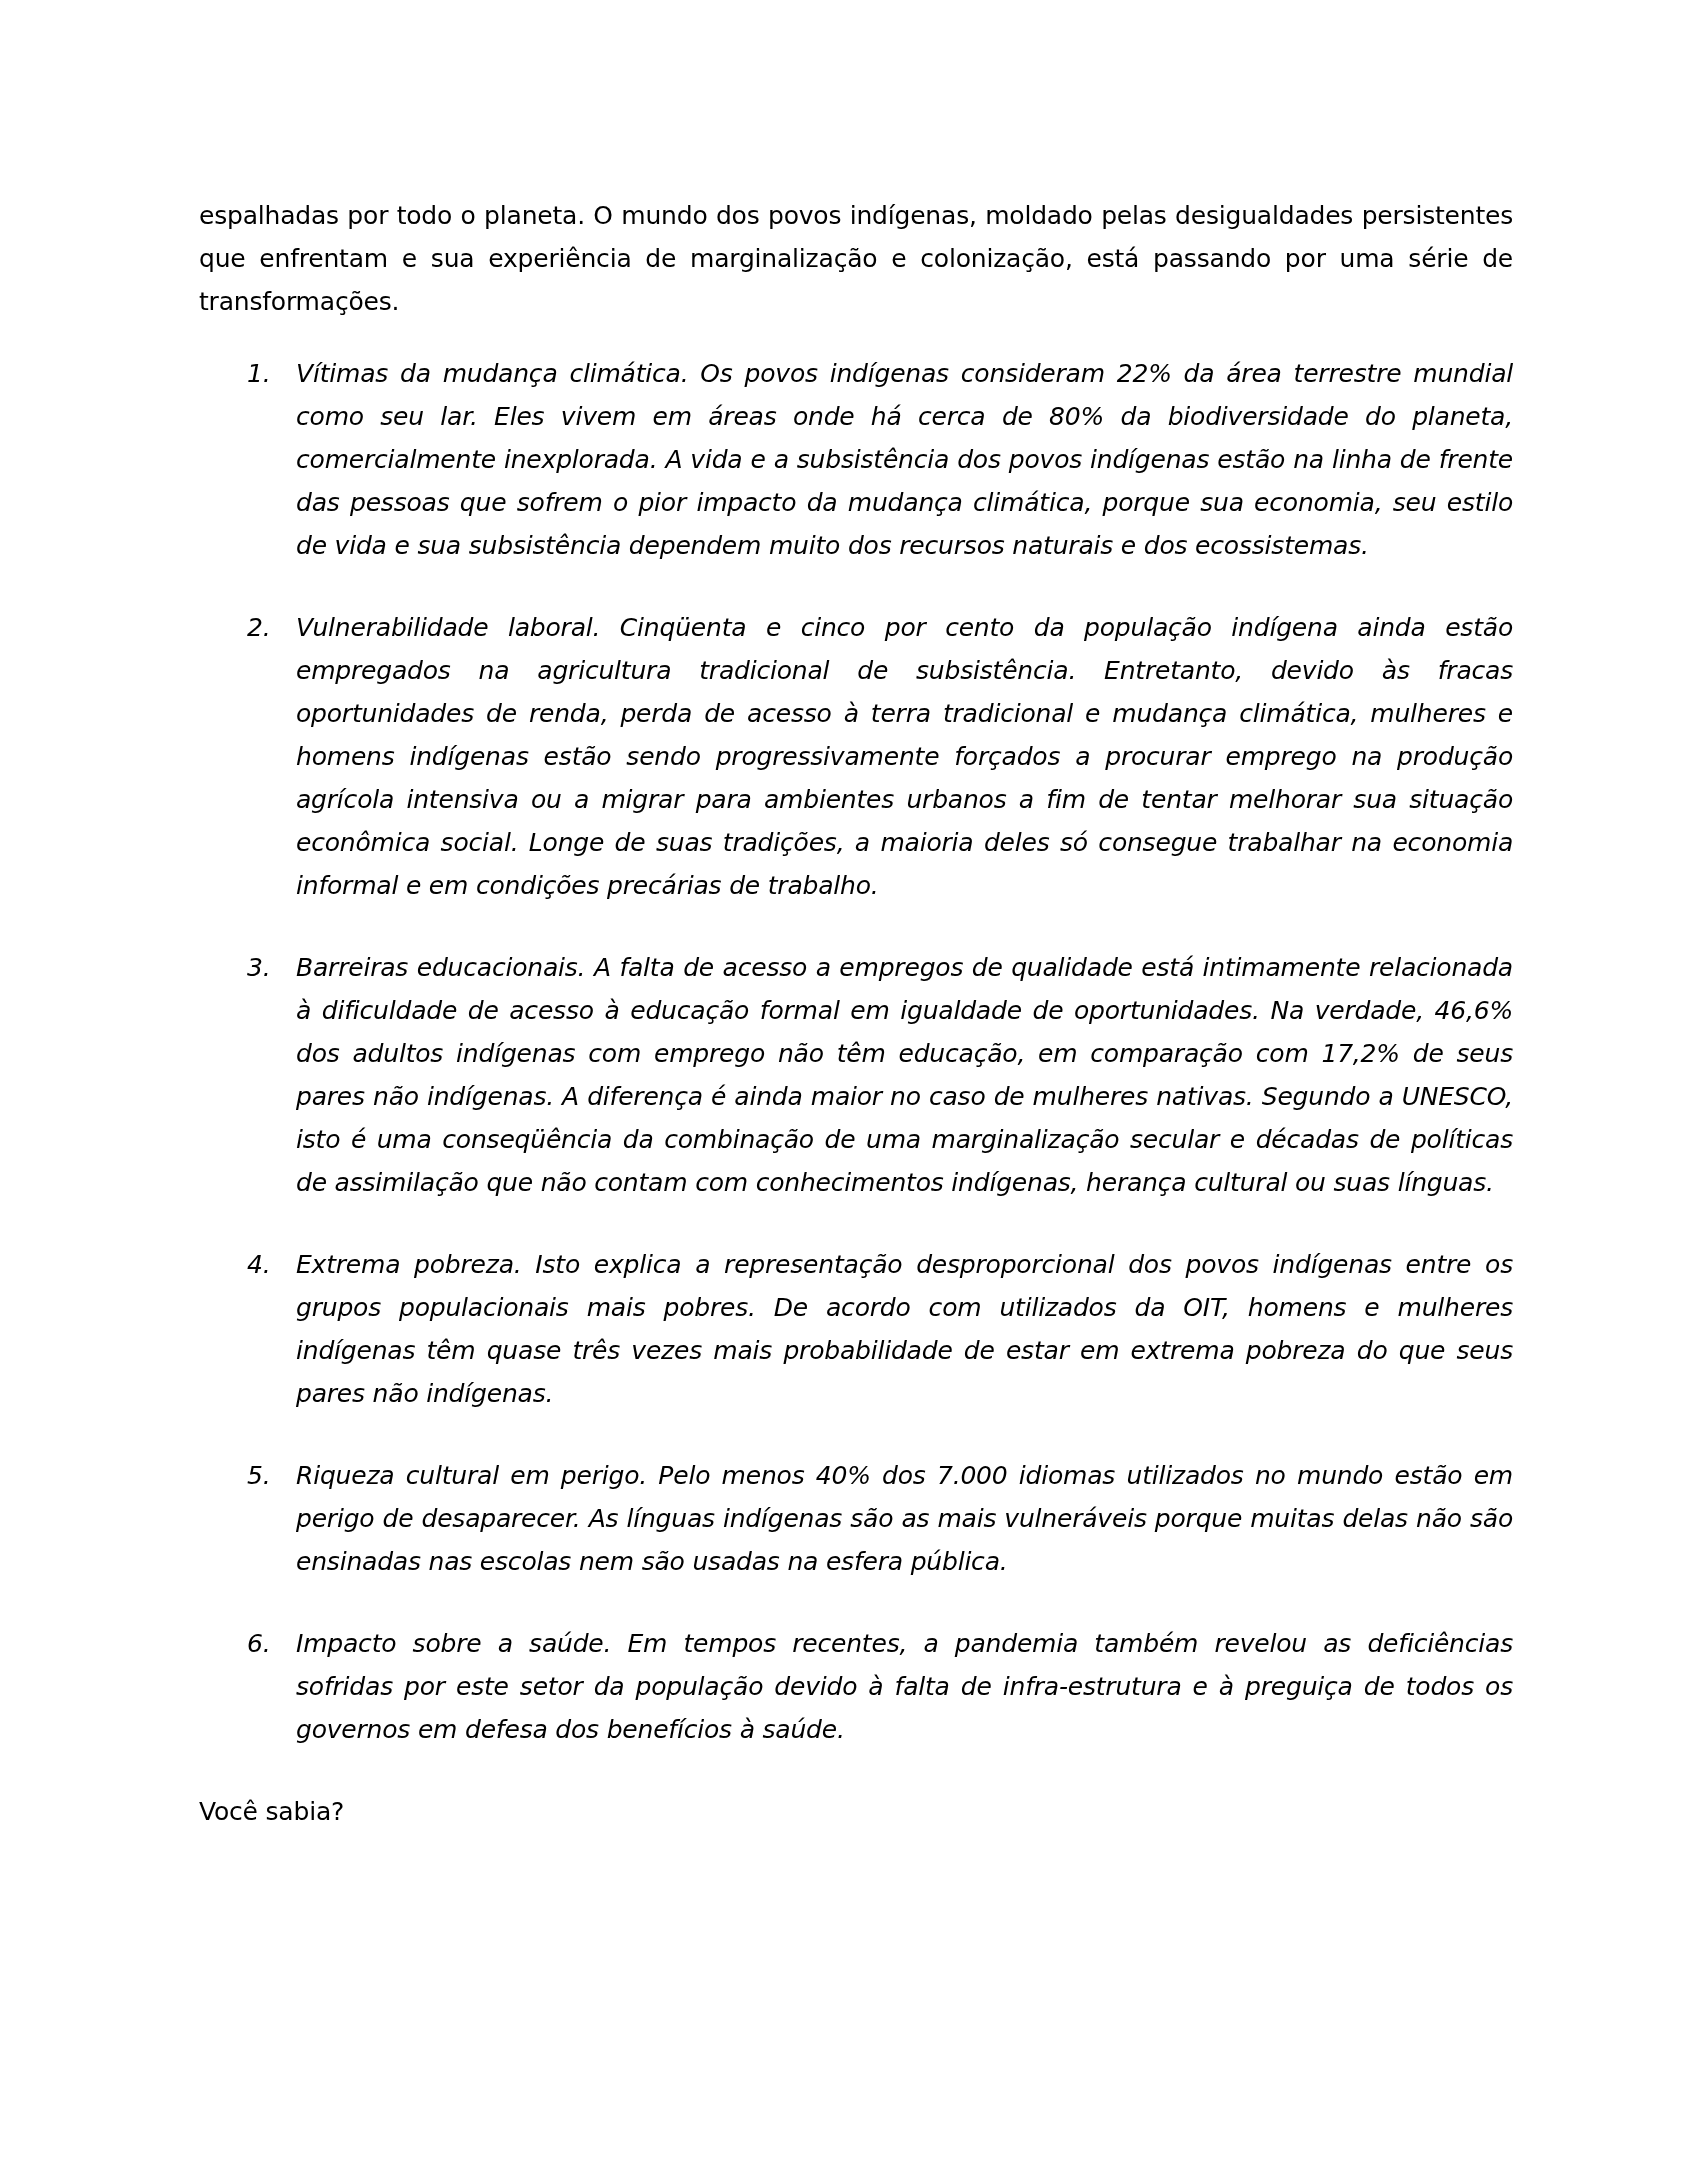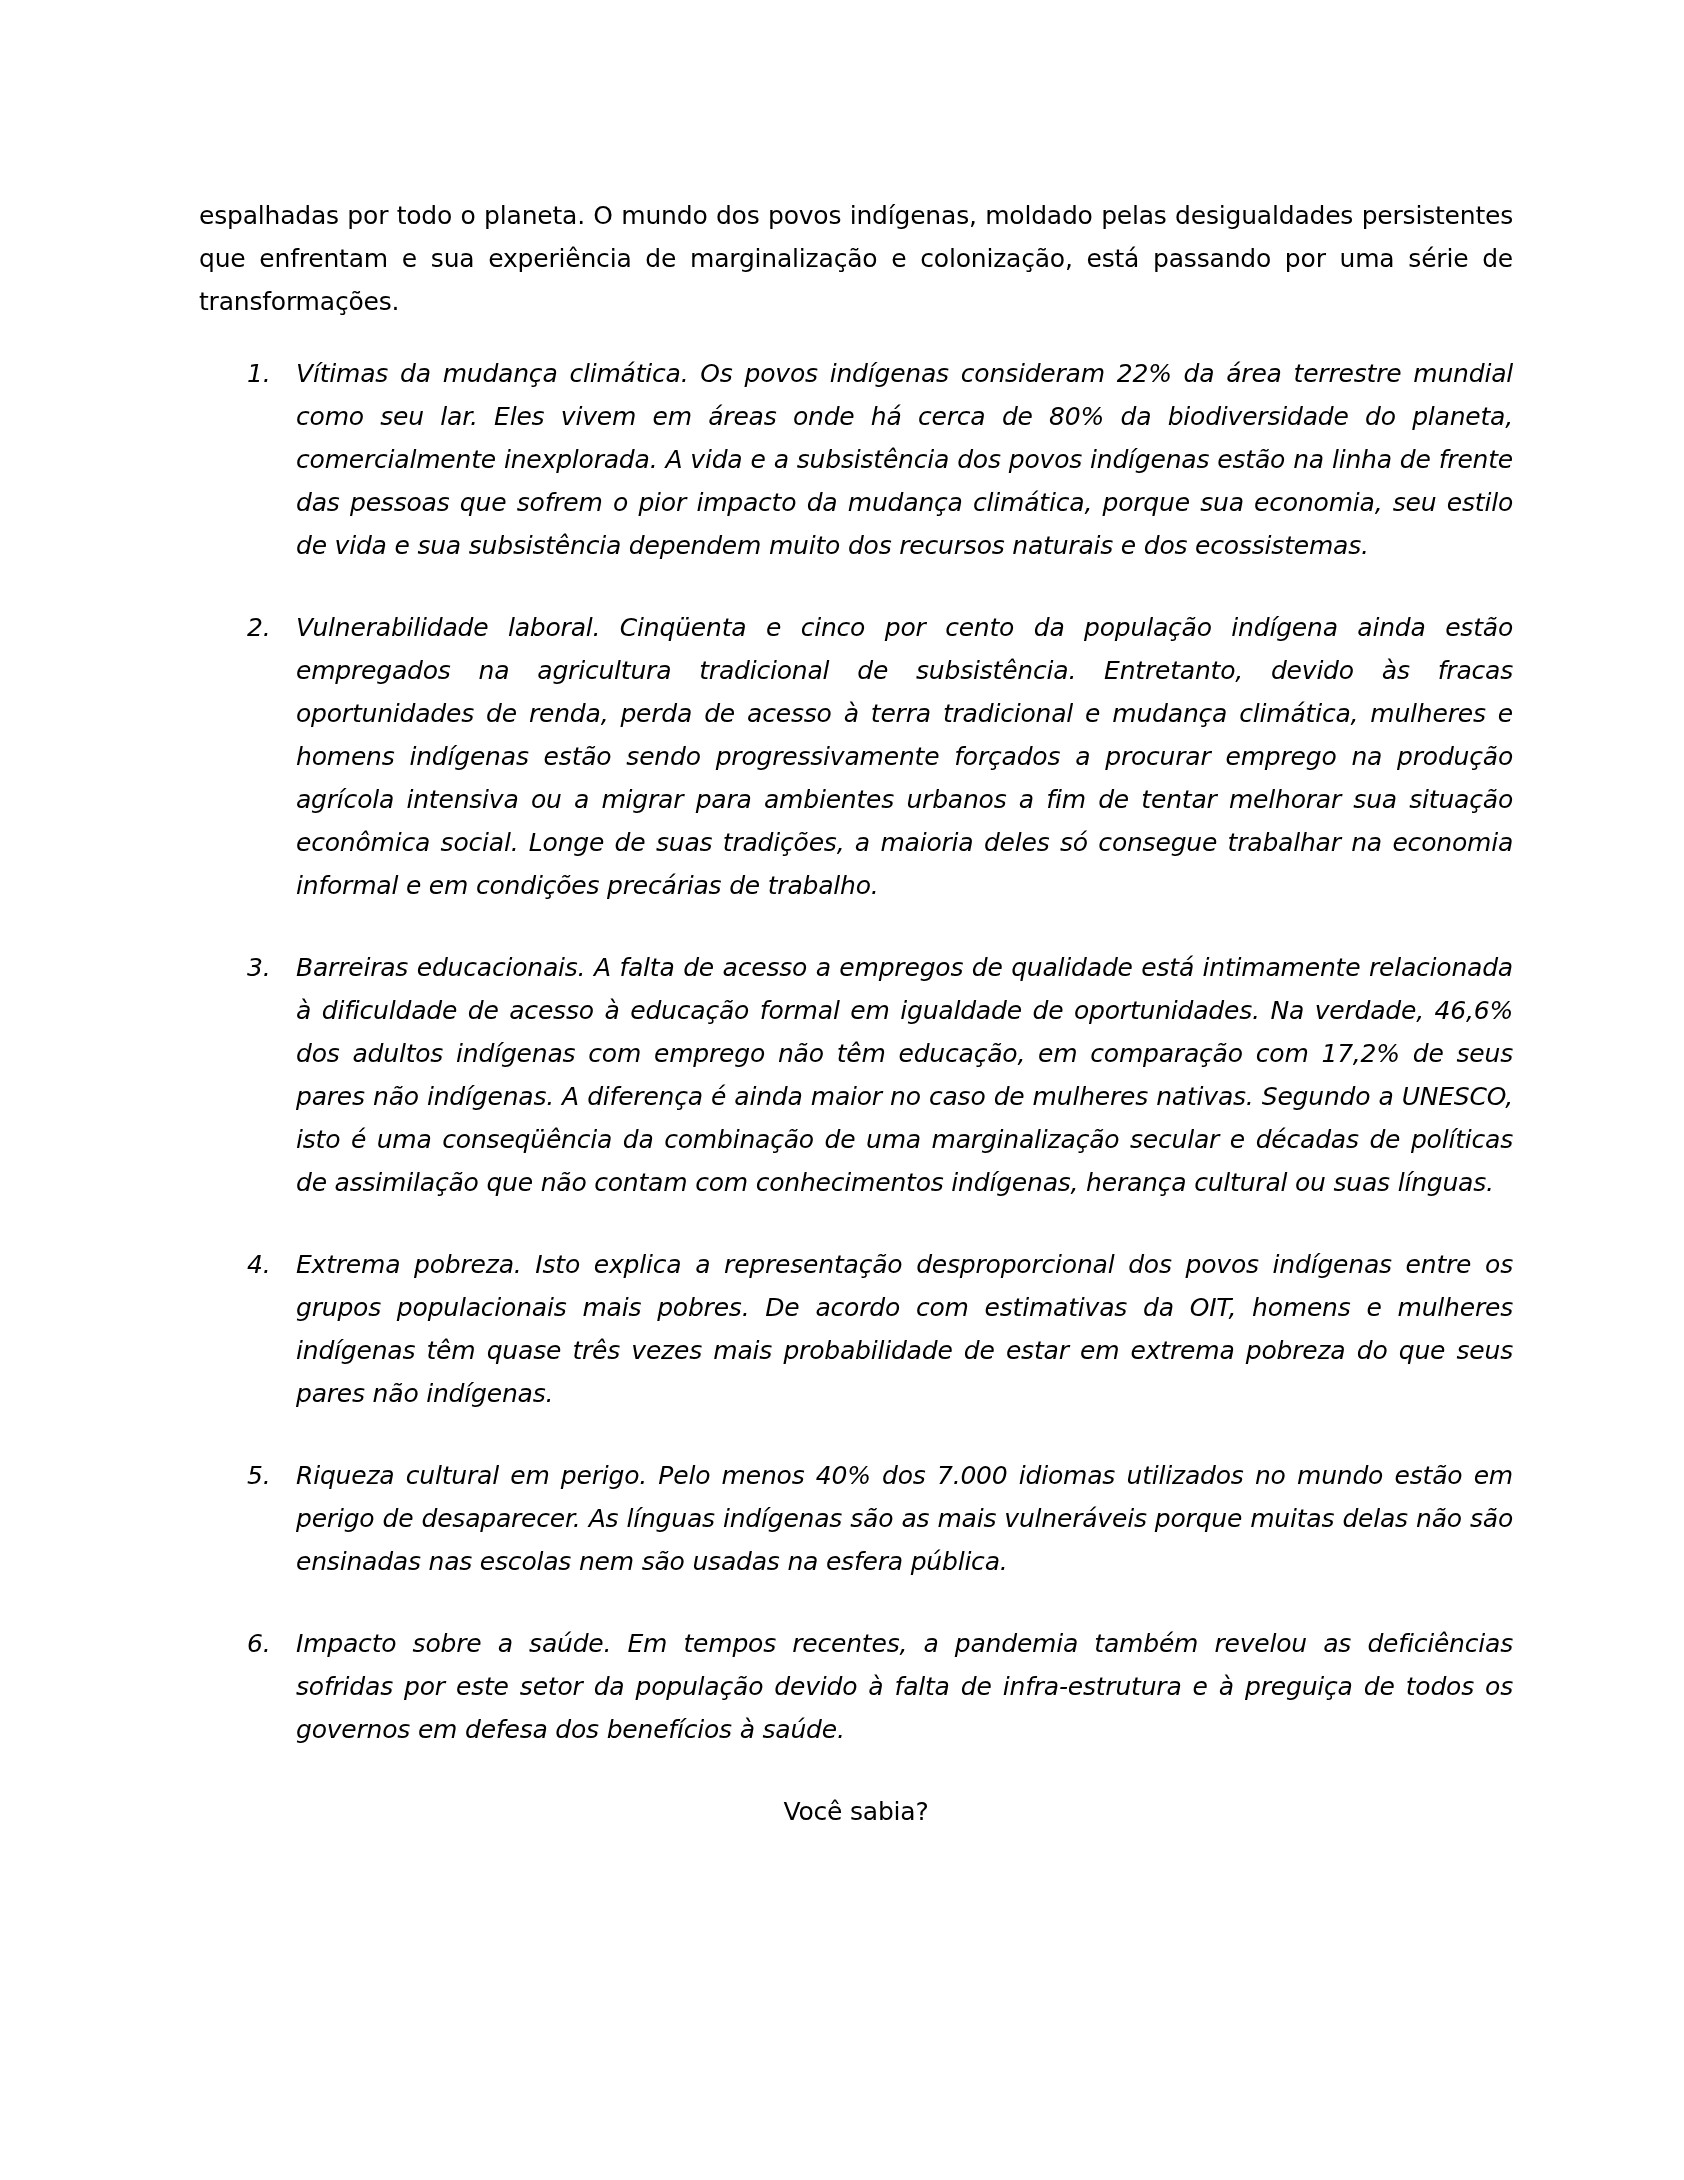--- a/index.html
+++ b/index.html
@@ -46,38 +46,38 @@
     letter-spacing: -0.2px;
     text-align: justify;
     font-style: italic;
   }
   .num {
     position: absolute;
     left: 48px;
     top: 0;
   }
   .question {
-    text-align: center;
+    text-align: left;
     margin-bottom: 9px;
   }
   .fact {
     margin-bottom: 0;
   }
 </style>
 </head>
 <body>
 
 <div class="page">
   <p class="para intro">espalhadas por todo o planeta. O mundo dos povos indígenas, moldado pelas desigualdades persistentes que enfrentam e sua experiência de marginalização e colonização, está passando por uma série de transformações.</p>
 
   <ol class="list" id="numbered-list">
       <li class="list-item"><span class="num">1.</span><span>Vítimas da mudança climática.  Os povos indígenas consideram 22% da área terrestre mundial como seu lar. Eles vivem em áreas onde há cerca de 80% da biodiversidade do planeta, comercialmente inexplorada. A vida e a subsistência dos povos indígenas estão na linha de frente das pessoas que sofrem o pior impacto da mudança climática, porque sua economia, seu estilo de vida e sua subsistência dependem muito dos recursos naturais e dos ecossistemas.</span></li>
       <li class="list-item"><span class="num">2.</span><span>Vulnerabilidade laboral.  Cinqüenta e cinco por cento da população indígena ainda estão empregados na agricultura tradicional de subsistência. Entretanto, devido às fracas oportunidades de renda, perda de acesso à terra tradicional e mudança climática, mulheres e homens indígenas estão sendo progressivamente forçados a procurar emprego na produção agrícola intensiva ou a migrar para ambientes urbanos a fim de tentar melhorar sua situação econômica social.  Longe de suas tradições, a maioria deles só consegue trabalhar na economia informal e em condições precárias de trabalho.</span></li>
       <li class="list-item"><span class="num">3.</span><span>Barreiras educacionais. A falta de acesso a empregos de qualidade está intimamente relacionada à dificuldade de acesso à educação formal em igualdade de oportunidades. Na verdade, 46,6% dos adultos indígenas com emprego não têm educação, em comparação com 17,2% de seus pares não indígenas. A diferença é ainda maior no caso de mulheres nativas. Segundo a UNESCO, isto é uma conseqüência da combinação de uma marginalização secular e décadas de políticas de assimilação que não contam com conhecimentos indígenas, herança cultural ou suas línguas.</span></li>
-      <li class="list-item"><span class="num">4.</span><span>Extrema pobreza.  Isto explica a representação desproporcional dos povos indígenas entre os grupos populacionais mais pobres. De acordo com estimativas da OIT, homens e mulheres indígenas têm quase três vezes mais probabilidade de estar em extrema pobreza do que seus pares não indígenas.</span></li>
+      <li class="list-item"><span class="num">4.</span><span>Extrema pobreza.  Isto explica a representação desproporcional dos povos indígenas entre os grupos populacionais mais pobres. De acordo com utilizados da OIT, homens e mulheres indígenas têm quase três vezes mais probabilidade de estar em extrema pobreza do que seus pares não indígenas.</span></li>
       <li class="list-item"><span class="num">5.</span><span>Riqueza cultural em perigo.  Pelo menos 40% dos 7.000 idiomas utilizados no mundo estão em perigo de desaparecer. As línguas indígenas são as mais vulneráveis porque muitas delas não são ensinadas nas escolas nem são usadas na esfera pública.</span></li>
       <li class="list-item"><span class="num">6.</span><span>Impacto sobre a saúde.  Em tempos recentes, a pandemia também revelou as deficiências sofridas por este setor da população devido à falta de infra-estrutura e à preguiça de todos os governos em defesa dos benefícios à saúde.</span></li>
     </ol>
 
   <p class="para question">Você sabia?</p>
 
 </div>
 
 
 </body></html>

